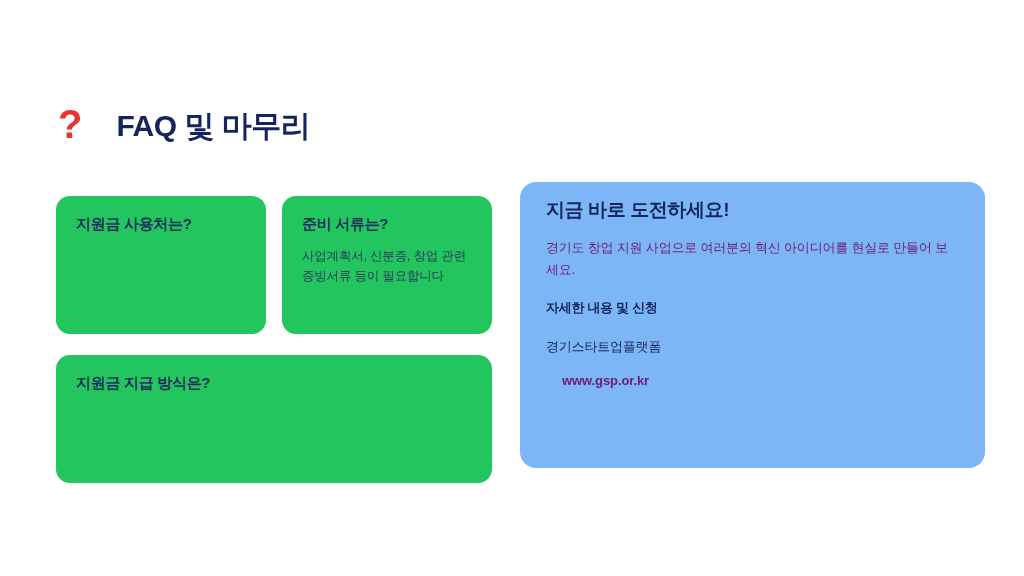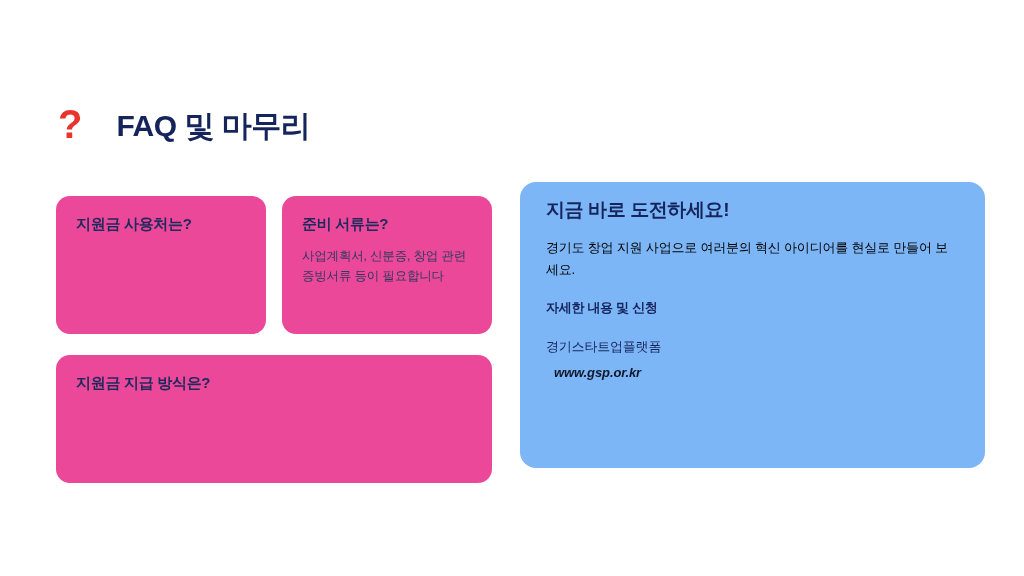--- a/index.html
+++ b/index.html
@@ -53,21 +53,21 @@
     position: absolute;
     left: 56px;
     top: 196px;
     width: 436px;
   }
   .faq-row {
     display: flex;
     gap: 16px;
   }
   .faq-card {
-    background: #ec4899;
+    background: #22c55e;
     border-radius: 14px;
     padding: 18px 20px 20px 20px;
     box-sizing: border-box;
   }
   .faq-card.half {
     width: 210px;
     height: 138px;
   }
   .faq-card.full {
     width: 436px;
@@ -105,21 +105,21 @@
   .cta-title {
     font-size: 19px;
     font-weight: bold;
     color: #16245c;
     margin: 0 0 14px 0;
     line-height: 1.3;
     letter-spacing: -0.4px;
   }
   .cta-body {
     font-size: 13px;
-    color: #000000;
+    color: #701a75;
     margin: 0 0 18px 0;
     line-height: 1.72;
     letter-spacing: -0.2px;
     max-width: 415px;
   }
   .cta-sub {
     font-size: 13px;
     font-weight: bold;
     color: #16245c;
     margin: 0 0 20px 0;
@@ -129,25 +129,24 @@
   .cta-link-name {
     font-size: 13px;
     color: #16245c;
     margin: 0 0 8px 0;
     line-height: 1.4;
     letter-spacing: -0.2px;
   }
   .cta-link-url {
     font-size: 13px;
     font-weight: bold;
-    color: #0f172a;
-    margin: 8px;
+    color: #701a75;
+    margin: 16px;
     line-height: 1.4;
     letter-spacing: -0.1px;
-    font-style: italic;
   }
 </style>
 </head>
 <body>
 
 <div class="slide">
 
   <div class="title-row">
     <span class="q-icon">?</span>
     <h1 class="page-title">FAQ 및 마무리</h1>

